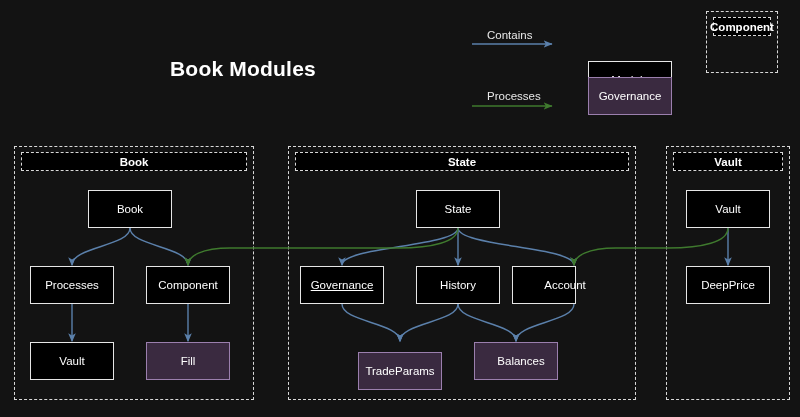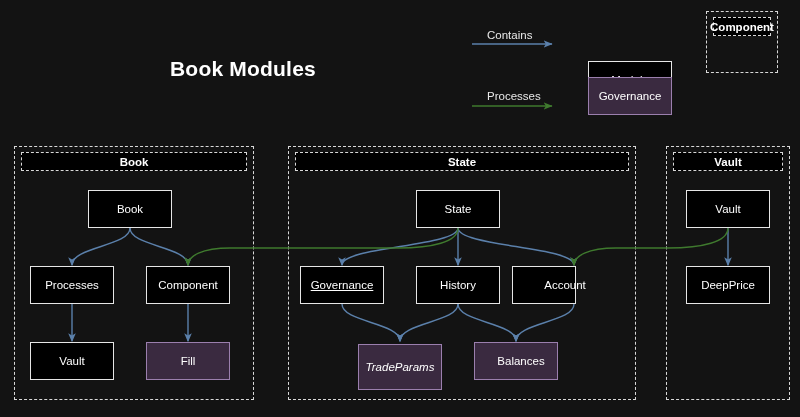--- a/index.html
+++ b/index.html
@@ -169,21 +169,21 @@
       </div>
       <div class="node module" style="left: 300px; top: 266px; width: 84px; height: 38px; text-decoration: underline;">
         <span>Governance</span>
       </div>
       <div class="node module" style="left: 416px; top: 266px; width: 84px; height: 38px;">
         <span>History</span>
       </div>
       <div class="node module" style="left: 512px; top: 266px; width: 64px; height: 38px; padding-left: 42px;">
         <span>Account</span>
       </div>
-      <div class="node primitive" style="left: 358px; top: 344px; width: 84px; height: 46px; font-style: italic;">
+      <div class="node primitive" style="left: 358px; top: 352px; width: 84px; height: 38px;">
         <span>TradeParams</span>
       </div>
       <div class="node primitive" style="left: 474px; top: 342px; width: 84px; height: 38px; padding-left: 10px;">
         <span>Balances</span>
       </div>
       <div class="node module" style="left: 686px; top: 190px; width: 84px; height: 38px;">
         <span>Vault</span>
       </div>
       <div class="node module" style="left: 686px; top: 266px; width: 84px; height: 38px; justify-content: center;">
         <span>DeepPrice</span>

